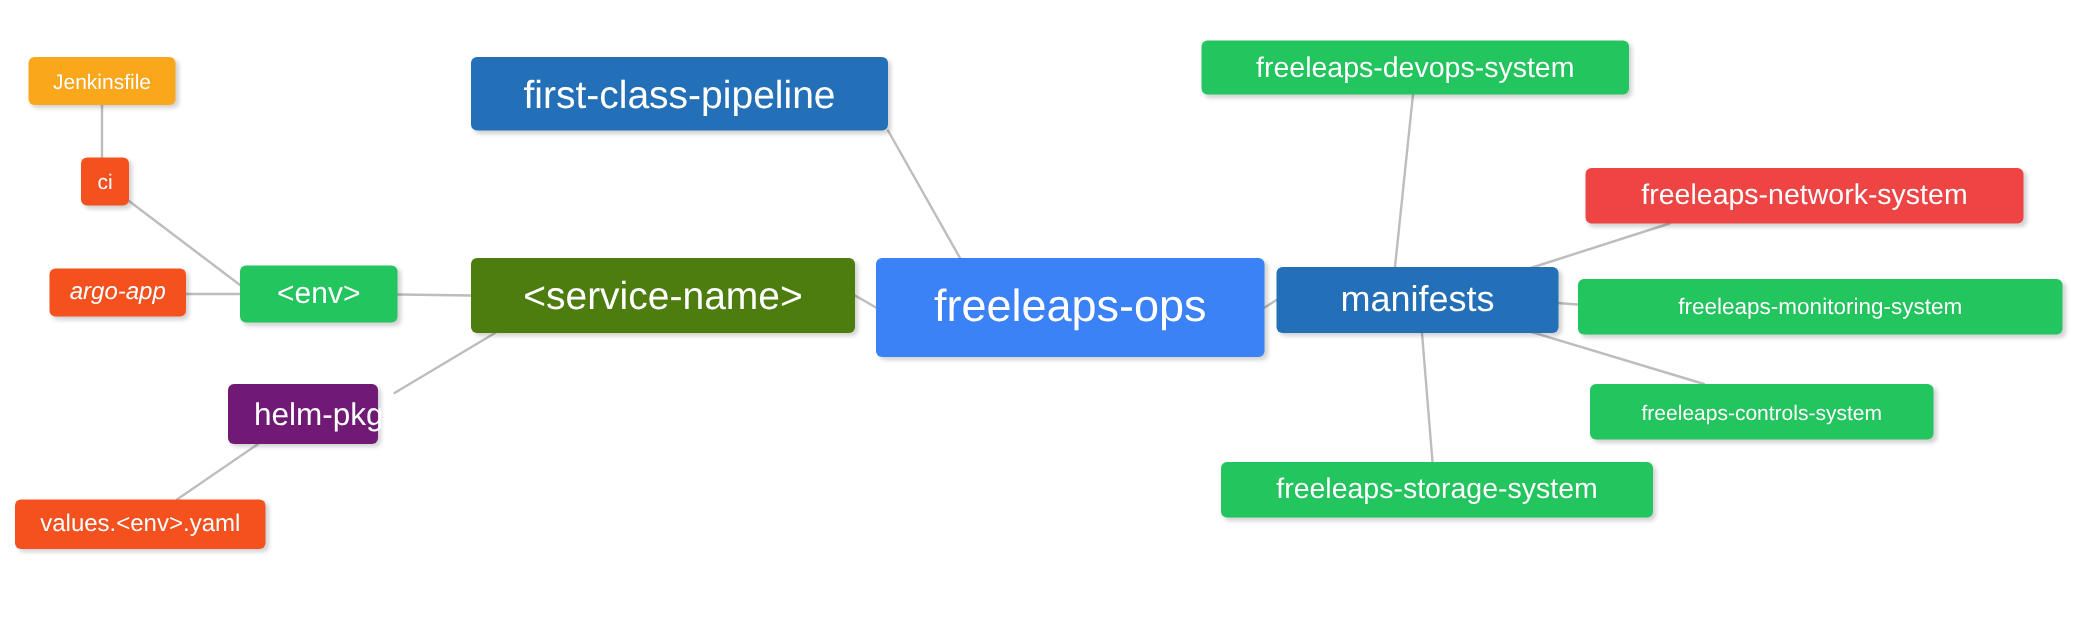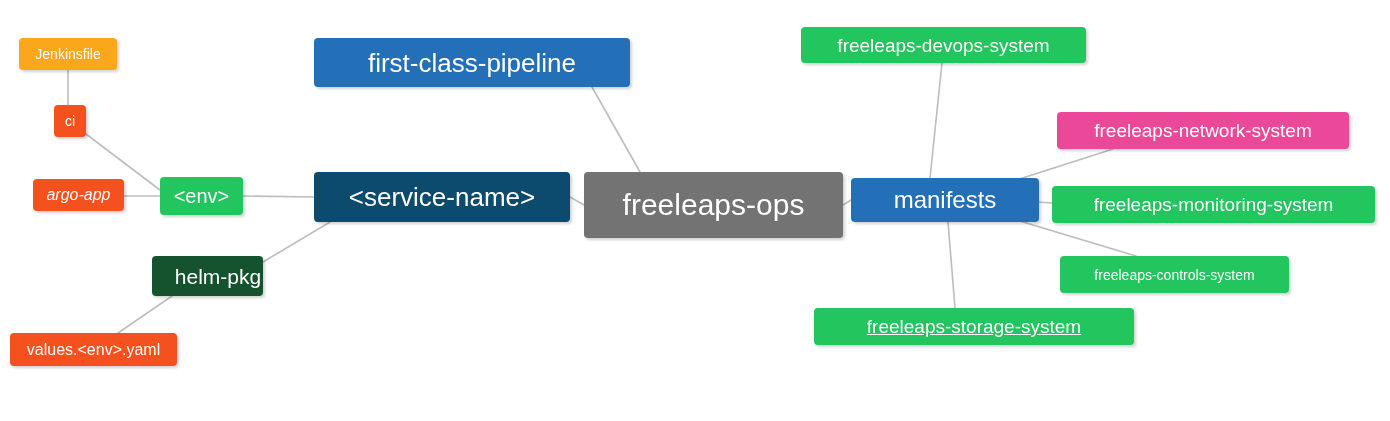--- a/index.html
+++ b/index.html
@@ -55,29 +55,29 @@
       <line x1="160" y1="196" x2="124" y2="196" stroke="#bdbdbd" stroke-width="1.6" stroke-linecap="round"></line>
       <line x1="68" y1="105" x2="68" y2="58" stroke="#bdbdbd" stroke-width="1.6" stroke-linecap="round"></line>
       <line x1="172" y1="296" x2="118" y2="333" stroke="#bdbdbd" stroke-width="1.6" stroke-linecap="round"></line>
       <line x1="930" y1="178" x2="942" y2="63" stroke="#bdbdbd" stroke-width="1.6" stroke-linecap="round"></line>
       <line x1="1010" y1="182" x2="1113" y2="149" stroke="#bdbdbd" stroke-width="1.6" stroke-linecap="round"></line>
       <line x1="1010" y1="200" x2="1052" y2="203" stroke="#bdbdbd" stroke-width="1.6" stroke-linecap="round"></line>
       <line x1="1010" y1="218" x2="1136" y2="256" stroke="#bdbdbd" stroke-width="1.6" stroke-linecap="round"></line>
       <line x1="948" y1="222" x2="955" y2="308" stroke="#bdbdbd" stroke-width="1.6" stroke-linecap="round"></line>
     </svg>
   <div id="nodes">
-      <div class="node" style="left: 584px; top: 172px; width: 259px; height: 66px; background: #737373; font-size: 30px; border-radius: 4px;">freeleaps-ops</div>
-      <div class="node" style="left: 314px; top: 38px; width: 316px; height: 49px; background: rgb(36, 112, 184); font-size: 26px; border-radius: 4px;">first-class-pipeline</div>
-      <div class="node" style="left: 314px; top: 172px; width: 256px; height: 50px; background: #0c4a6e; font-size: 26px; border-radius: 4px;">&lt;service-name&gt;</div>
+      <div class="node" style="left: 584px; top: 172px; width: 259px; height: 66px; background: #3b82f6; font-size: 30px; border-radius: 4px;">freeleaps-ops</div>
+      <div class="node" style="left: 314px; top: 38px; width: 278px; height: 49px; background: rgb(36, 112, 184); font-size: 26px; border-radius: 4px;">first-class-pipeline</div>
+      <div class="node" style="left: 314px; top: 172px; width: 256px; height: 50px; background: #4d7c0f; font-size: 26px; border-radius: 4px;">&lt;service-name&gt;</div>
       <div class="node" style="left: 851px; top: 178px; width: 188px; height: 44px; background: rgb(36, 112, 184); font-size: 24px; border-radius: 4px;">manifests</div>
-      <div class="node" style="left: 160px; top: 177px; width: 83px; height: 38px; background: rgb(34, 197, 94); font-size: 20px; border-radius: 4px;">&lt;env&gt;</div>
-      <div class="node" style="left: 152px; top: 256px; width: 111px; height: 40px; background: #14532d; font-size: 21px; border-radius: 4px; padding-left: 21px;">helm-pkg</div>
+      <div class="node" style="left: 160px; top: 177px; width: 105px; height: 38px; background: rgb(34, 197, 94); font-size: 20px; border-radius: 4px;">&lt;env&gt;</div>
+      <div class="node" style="left: 152px; top: 256px; width: 100px; height: 40px; background: #701a75; font-size: 21px; border-radius: 4px; padding-left: 21px;">helm-pkg</div>
       <div class="node" style="left: 19px; top: 26px; width: 98px; height: 32px; background: rgb(251, 167, 27); font-size: 14px; border-radius: 4px; margin-top: 12px;">Jenkinsfile</div>
       <div class="node" style="left: 54px; top: 105px; width: 32px; height: 32px; background: rgb(244, 81, 30); font-size: 14px; border-radius: 4px;">ci</div>
       <div class="node" style="left: 33px; top: 179px; width: 91px; height: 32px; background: rgb(244, 81, 30); font-size: 16px; border-radius: 4px; font-style: italic;">argo-app</div>
       <div class="node" style="left: 10px; top: 333px; width: 167px; height: 33px; background: rgb(244, 81, 30); font-size: 16px; border-radius: 4px;">values.&lt;env&gt;.yaml</div>
       <div class="node" style="left: 801px; top: 27px; width: 285px; height: 36px; background: rgb(34, 197, 94); font-size: 19px; border-radius: 4px;">freeleaps-devops-system</div>
-      <div class="node" style="left: 1057px; top: 112px; width: 292px; height: 37px; background: #ec4899; font-size: 19px; border-radius: 4px;">freeleaps-network-system</div>
-      <div class="node" style="left: 1052px; top: 186px; width: 323px; height: 37px; background: rgb(34, 197, 94); font-size: 19px; border-radius: 4px;">freeleaps-monitoring-system</div>
+      <div class="node" style="left: 1057px; top: 112px; width: 292px; height: 37px; background: #ef4444; font-size: 19px; border-radius: 4px;">freeleaps-network-system</div>
+      <div class="node" style="left: 1052px; top: 186px; width: 323px; height: 37px; background: rgb(34, 197, 94); font-size: 15px; border-radius: 4px;">freeleaps-monitoring-system</div>
       <div class="node" style="left: 1060px; top: 256px; width: 229px; height: 37px; background: rgb(34, 197, 94); font-size: 14px; border-radius: 4px;">freeleaps-controls-system</div>
-      <div class="node" style="left: 814px; top: 308px; width: 320px; height: 37px; background: rgb(34, 197, 94); font-size: 19px; border-radius: 4px; text-decoration: underline;">freeleaps-storage-system</div>
+      <div class="node" style="left: 814px; top: 308px; width: 288px; height: 37px; background: rgb(34, 197, 94); font-size: 19px; border-radius: 4px;">freeleaps-storage-system</div>
     </div>
 </div>
 
 </body></html>

